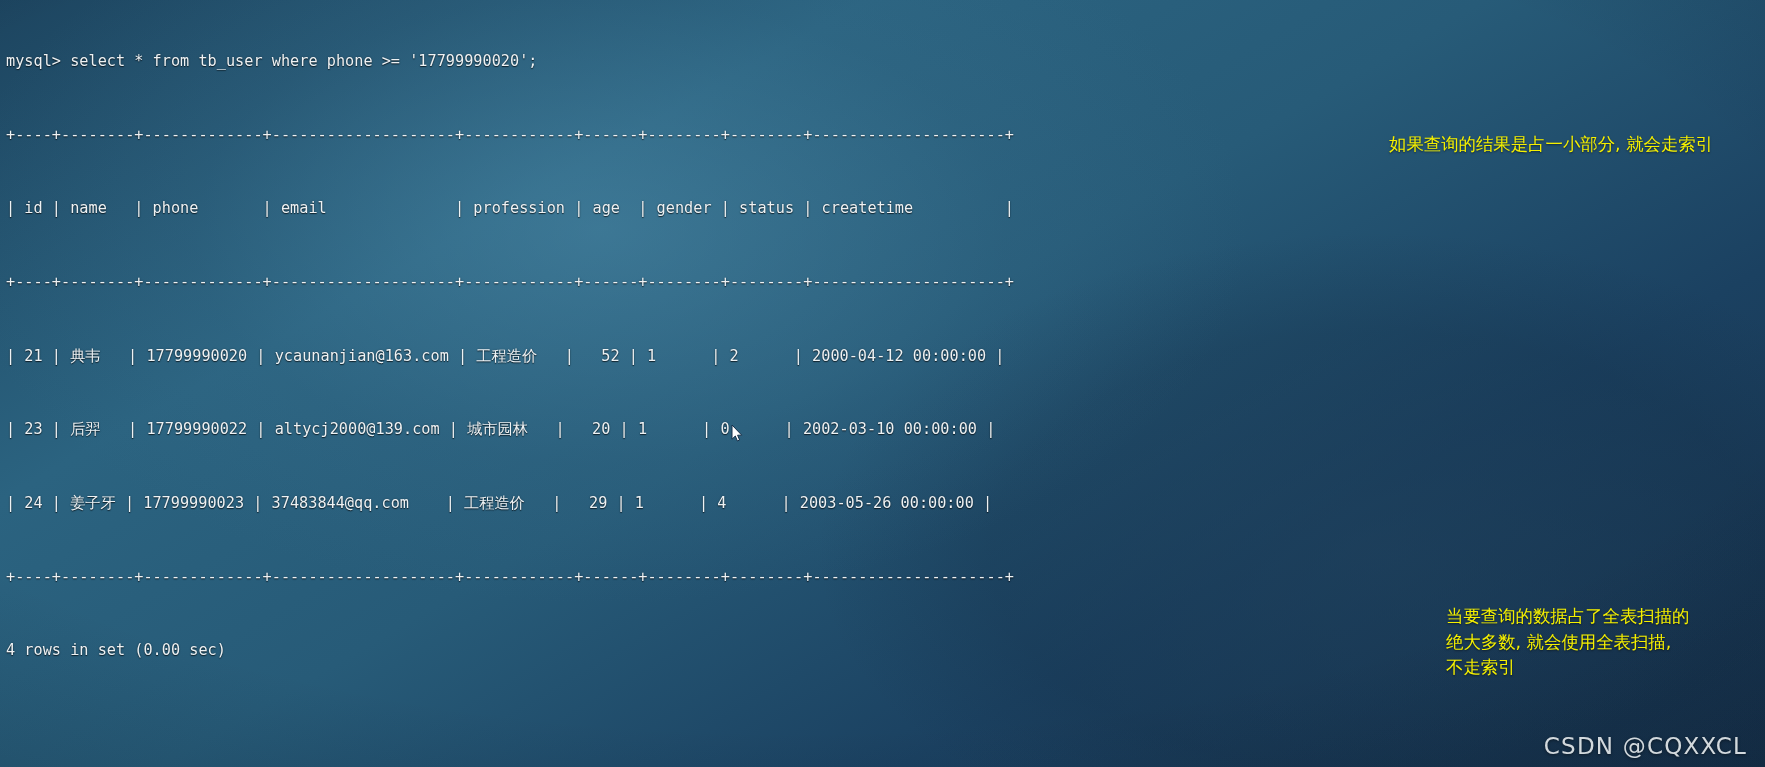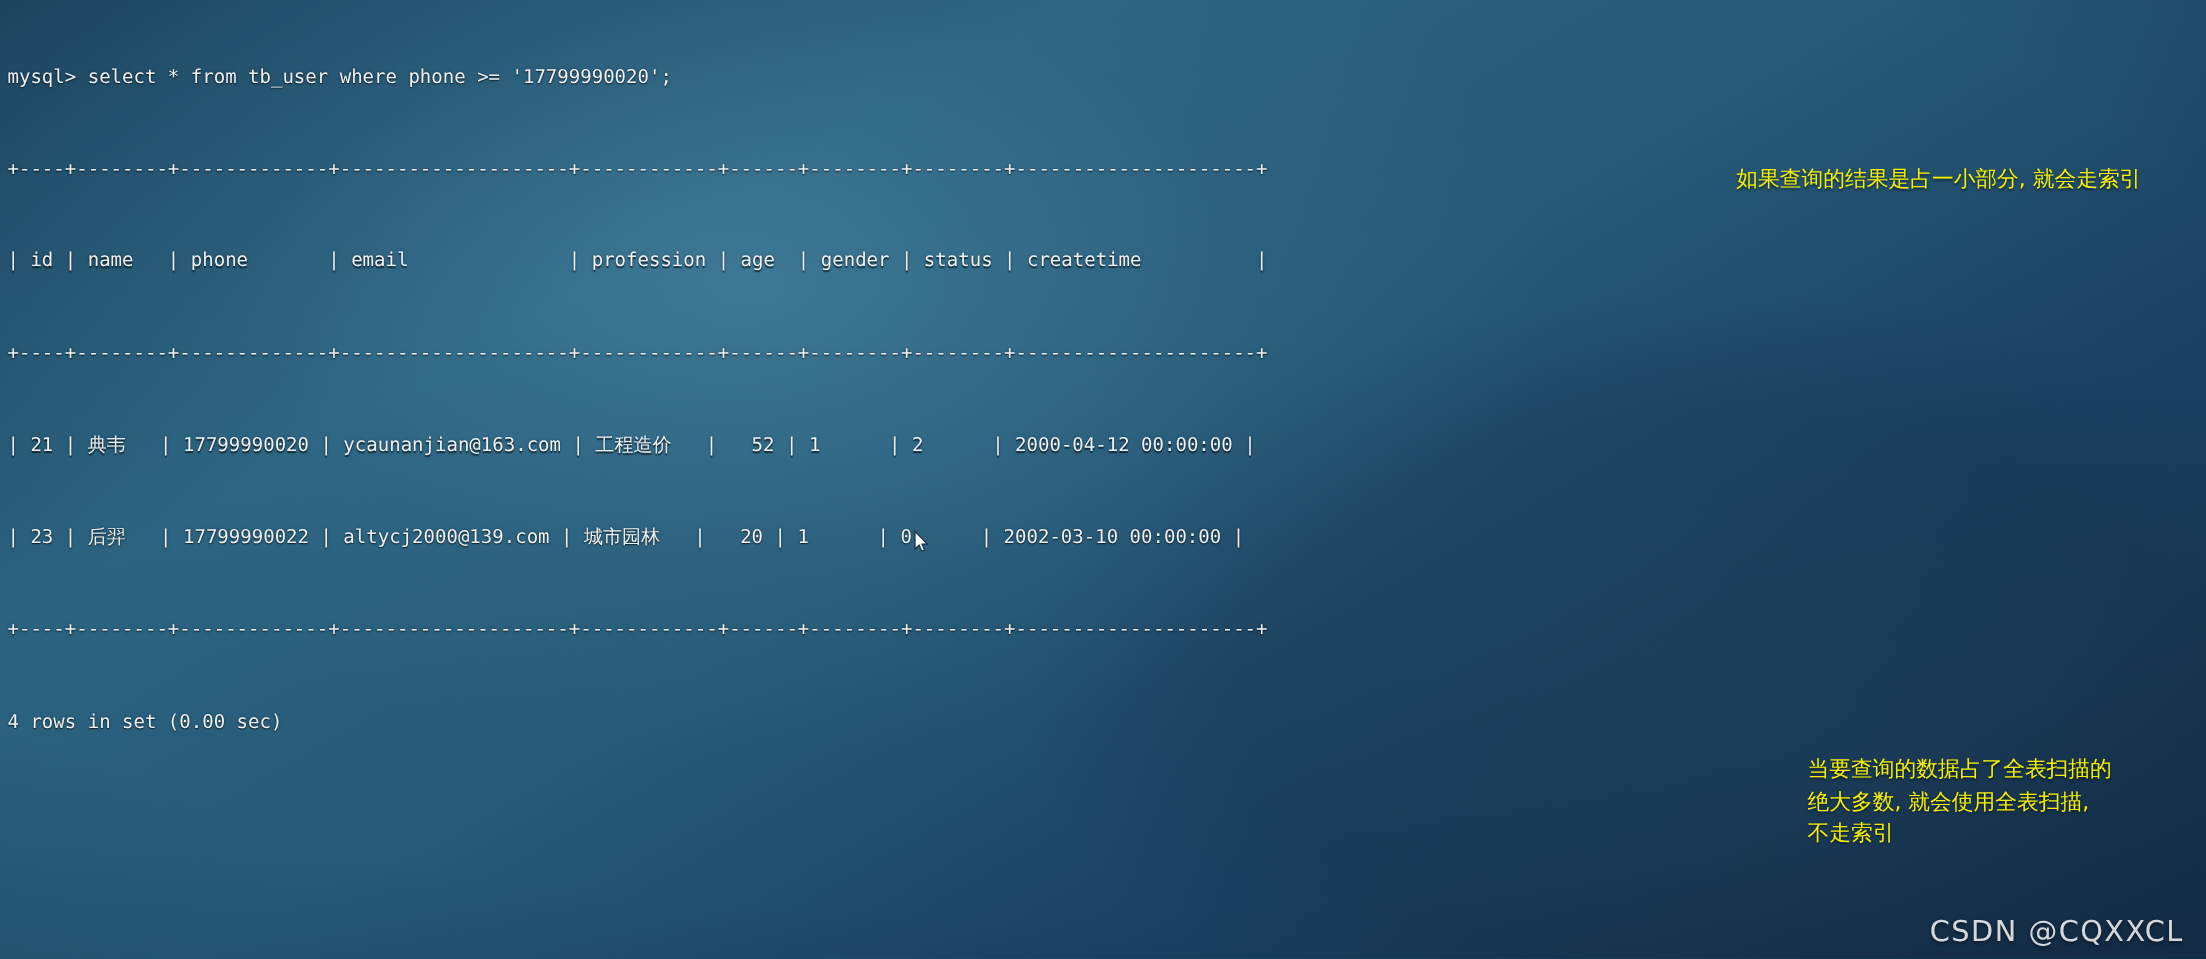--- a/index.html
+++ b/index.html
@@ -84,20 +84,21 @@
 
 <div class="vignette"></div>
 
 <div class="term">
   <div class="line">mysql&gt; select * from tb_user where phone &gt;= '17799990020';</div>
   <div class="line">+----+--------+-------------+--------------------+------------+------+--------+--------+---------------------+</div>
   <div class="line">| id | name   | phone       | email              | profession | age  | gender | status | createtime          |</div>
   <div class="line">+----+--------+-------------+--------------------+------------+------+--------+--------+---------------------+</div>
   <div class="line cjk-row">| 21 | <span class="cjk">典韦</span>   | 17799990020 | ycaunanjian@163.com | <span class="cjk">工程造价</span>   |   52 | 1      | 2      | 2000-04-12 00:00:00 |</div>
   <div class="line cjk-row">| 23 | <span class="cjk">后羿</span>   | 17799990022 | altycj2000@139.com | <span class="cjk">城市园林</span>   |   20 | 1      | 0      | 2002-03-10 00:00:00 |</div>
+  <div class="line cjk-row">| 24 | <span class="cjk">姜子牙</span> | 17799990023 | 37483844@qq.com    | <span class="cjk">工程造价</span>   |   29 | 1      | 4      | 2003-05-26 00:00:00 |</div>
   <div class="line">+----+--------+-------------+--------------------+------------+------+--------+--------+---------------------+</div>
   <div class="line">4 rows in set (0.00 sec)</div>
   
   
   
   
   
   
   
   

